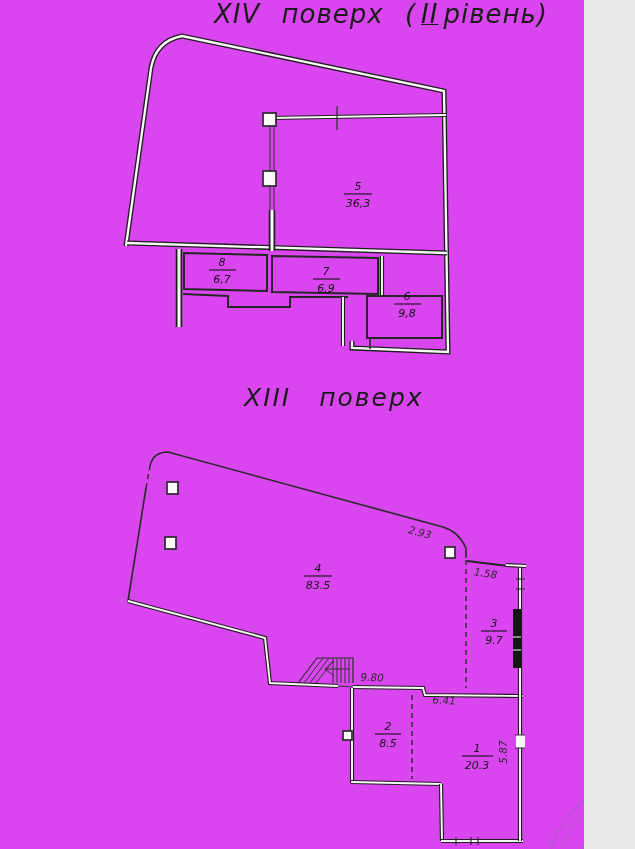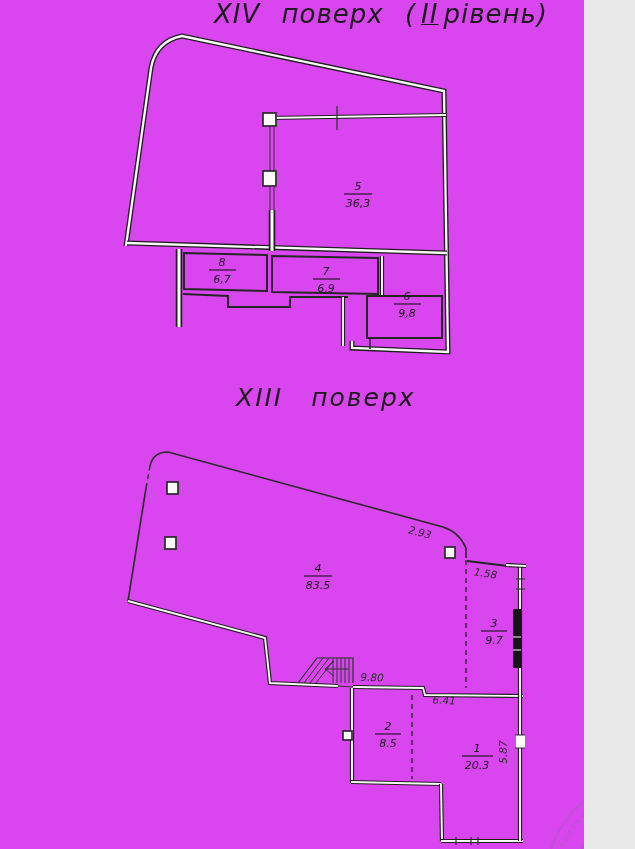--- a/index.html
+++ b/index.html
@@ -1,21 +1,21 @@
 <!DOCTYPE html>
 <html><head>
 <meta charset="utf-8">
 <style>
   html,body{margin:0;padding:0;background:#e8e8e8;}
   .page{position:relative;width:584px;height:849px;background:#d946ef;overflow:hidden;
         font-family:"DejaVu Sans",sans-serif;}
   svg{position:absolute;left:0;top:0;}
   .title{position:absolute;color:#1b1b1b;font-style:italic;white-space:nowrap;}
   .title14{left:214px;top:-1px;font-size:26px;word-spacing:12px;letter-spacing:1px;}
-  .title13{left:236px;top:383px;font-size:25px;word-spacing:18px;letter-spacing:2px;}
+  .title13{left:244px;top:383px;font-size:25px;word-spacing:18px;letter-spacing:2px;}
   .lvl{text-decoration:underline overline;text-decoration-thickness:1px;margin:0 5px;}
   
   .w6{stroke:#1f1f1f;stroke-width:6.5;fill:none;stroke-linejoin:miter;stroke-linecap:butt;}
   .w5{stroke:#1f1f1f;stroke-width:5;fill:none;stroke-linejoin:miter;stroke-linecap:butt;}
   .w4{stroke:#1f1f1f;stroke-width:4.2;fill:none;stroke-linejoin:miter;stroke-linecap:butt;}
   .i6{stroke:#fbfbfa;stroke-width:3;fill:none;stroke-linejoin:miter;stroke-linecap:butt;}
   .i5{stroke:#fbfbfa;stroke-width:2.3;fill:none;stroke-linejoin:miter;stroke-linecap:butt;}
   .i4{stroke:#fbfbfa;stroke-width:1.9;fill:none;stroke-linejoin:miter;stroke-linecap:butt;}
   .t20{stroke:#262626;stroke-width:2;fill:none;stroke-linejoin:miter;}
   .t16{stroke:#2a2a2a;stroke-width:1.6;fill:none;stroke-linejoin:miter;}

